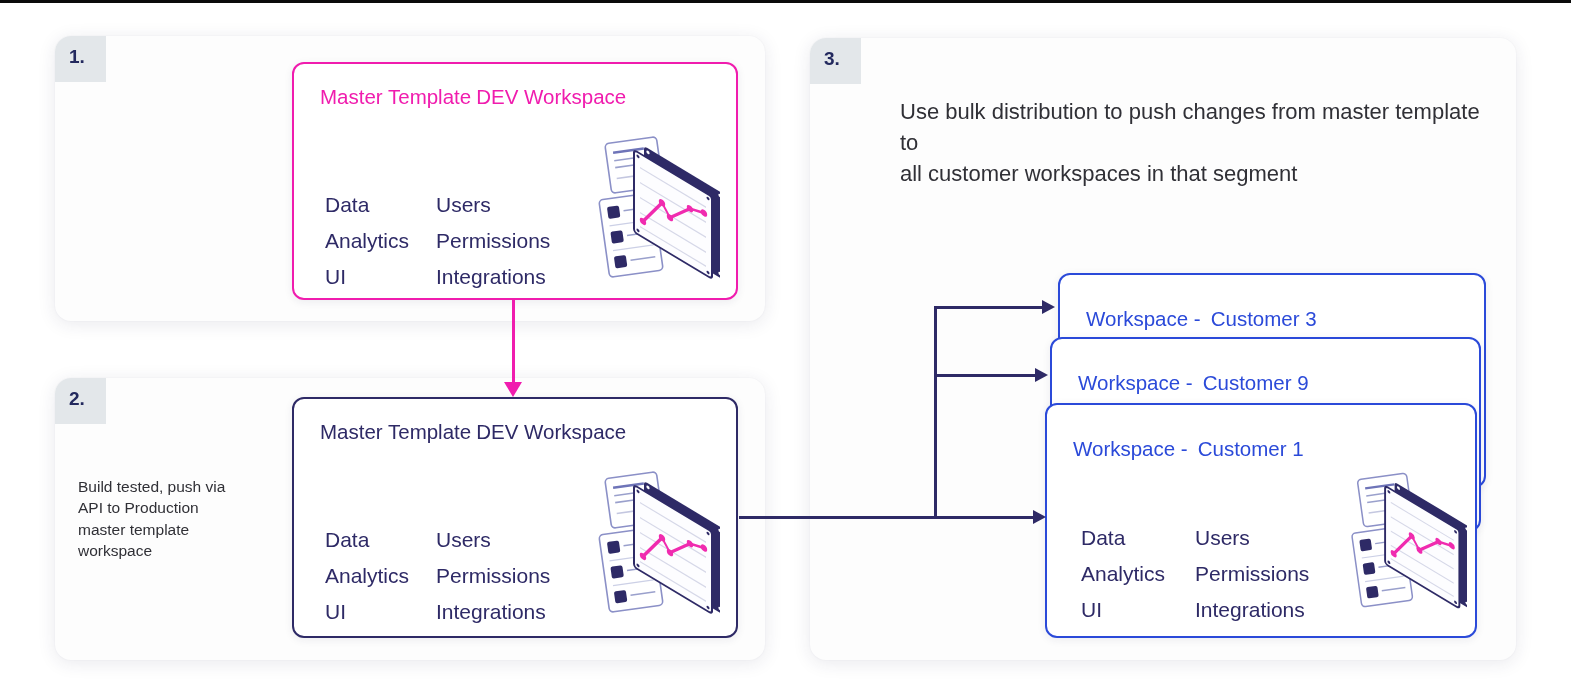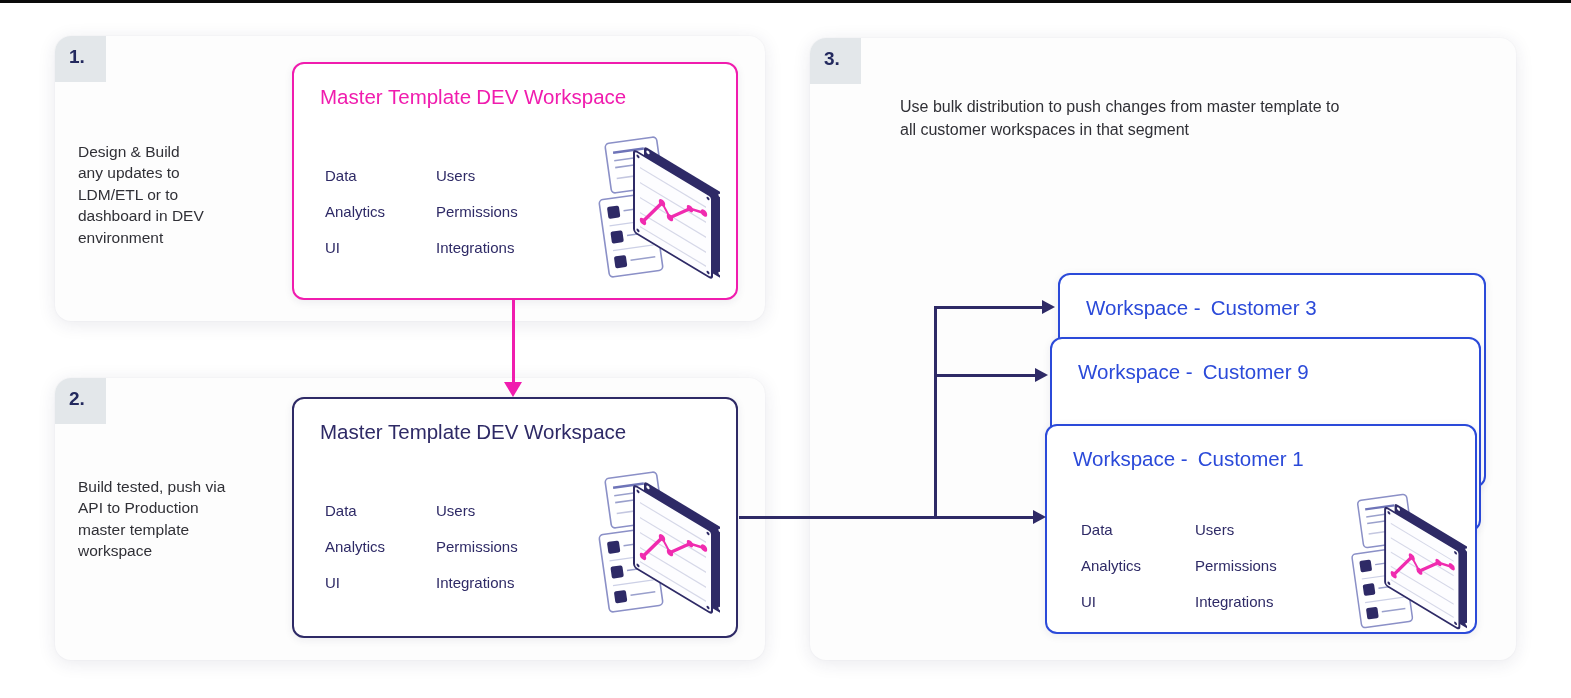--- a/index.html
+++ b/index.html
@@ -22,35 +22,35 @@
     background:var(--badge_bg);border-top-left-radius:16px;
     font-size:19px;font-weight:bold;color:#23295e;
     padding:10px 0 0 14px;box-sizing:border-box;
   }
   .step-text{
     position:absolute;font-size:15.5px;line-height:1.38;
     white-space:pre-line;color:#303036;
   }
   .p1-text{left:23px;top:105px;width:200px;}
   .p2-text{left:23px;top:98px;width:210px;}
-  .p3-text{left:90px;top:58px;width:590px;font-size:16px;line-height:1.42;}
+  .p3-text{left:90px;top:58px;width:590px;font-size:22px;line-height:1.42;}
   .card{
     position:absolute;background:#ffffff;border-radius:12px;box-sizing:border-box;
     box-shadow:0 2px 8px rgba(35,40,80,0.08);
   }
   .card-pink{border:2px solid var(--pink);}
   .card-navy{border:2px solid var(--navy);}
   .card-blue{border:2px solid var(--blue);}
   .card-title{position:absolute;left:26px;top:21px;font-size:20.5px;white-space:nowrap;}
   .card-title .bold{font-weight:normal;margin-left:5px;}
   .title-pink{color:var(--pink);}
   .title-navy{color:var(--navy);}
-  .title-blue{color:var(--blue);}
+  .title-blue{color:var(--blue);margin-top:11px;}
   .cust-title .bold{margin-left:10px;}
-  .feat{position:absolute;font-size:15px;color:var(--navy);white-space:nowrap;}
+  .feat{position:absolute;font-size:21px;color:var(--navy);white-space:nowrap;margin-top:26px;}
   .dash-icon{position:absolute;}
   .dash-icon svg{display:block;width:100%;height:100%;}
   
   .aline{position:absolute;background:var(--navy);z-index:6;}
   .aline-pink{background:var(--pink);}
   .ahead-right{
     position:absolute;width:0;height:0;z-index:6;
     border-top:7px solid transparent;border-bottom:7px solid transparent;
     border-left:13px solid var(--navy);
   }
@@ -62,25 +62,20 @@
   .cust-card{position:absolute;}
 </style>
 </head>
 <body>
 
 <div class="canvas">
   <div class="topbar"></div>
 
   <section class="panel panel1">
     <div class="badge">1.</div>
-    <div class="step-text p1-text">Design &amp; Build
-any updates to
-LDM/ETL or to
-dashboard in DEV
-environment</div>
 
     <div class="card card-pink" style="left:237px;top:26px;width:446px;height:238px;">
       <div class="card-title title-pink">
         <span>Master Template</span><span class="bold">DEV Workspace</span>
       </div>
       <div class="feat" style="left:31px;top:103px;">Data</div>
       <div class="feat" style="left:31px;top:139px;">Analytics</div>
       <div class="feat" style="left:31px;top:175px;">UI</div>
       <div class="feat" style="left:142px;top:103px;">Users</div>
       <div class="feat" style="left:142px;top:139px;">Permissions</div>
@@ -229,21 +224,21 @@
         <span>Workspace -</span><span class="bold">Customer 3</span>
       </div>
     </div>
 
     <div class="card card-blue cust-card" style="left:240px;top:299px;width:431px;height:195px;z-index:2;">
       <div class="card-title title-blue cust-title">
         <span>Workspace -</span><span class="bold">Customer 9</span>
       </div>
     </div>
 
-    <div class="card card-blue cust-card" style="left:235px;top:386px;width:432px;height:210px;z-index:3;">
+    <div class="card card-blue cust-card" style="left:235px;top:365px;width:432px;height:235px;z-index:3;">
       <div class="card-title title-blue cust-title">
         <span>Workspace -</span><span class="bold">Customer 1</span>
       </div>
       <div class="feat" style="left:34px;top:95px;">Data</div>
       <div class="feat" style="left:34px;top:131px;">Analytics</div>
       <div class="feat" style="left:34px;top:167px;">UI</div>
       <div class="feat" style="left:148px;top:95px;">Users</div>
       <div class="feat" style="left:148px;top:131px;">Permissions</div>
       <div class="feat" style="left:148px;top:167px;">Integrations</div>
       <div class="dash-icon" style="left:300px;top:60px;width:120px;height:150px;">

